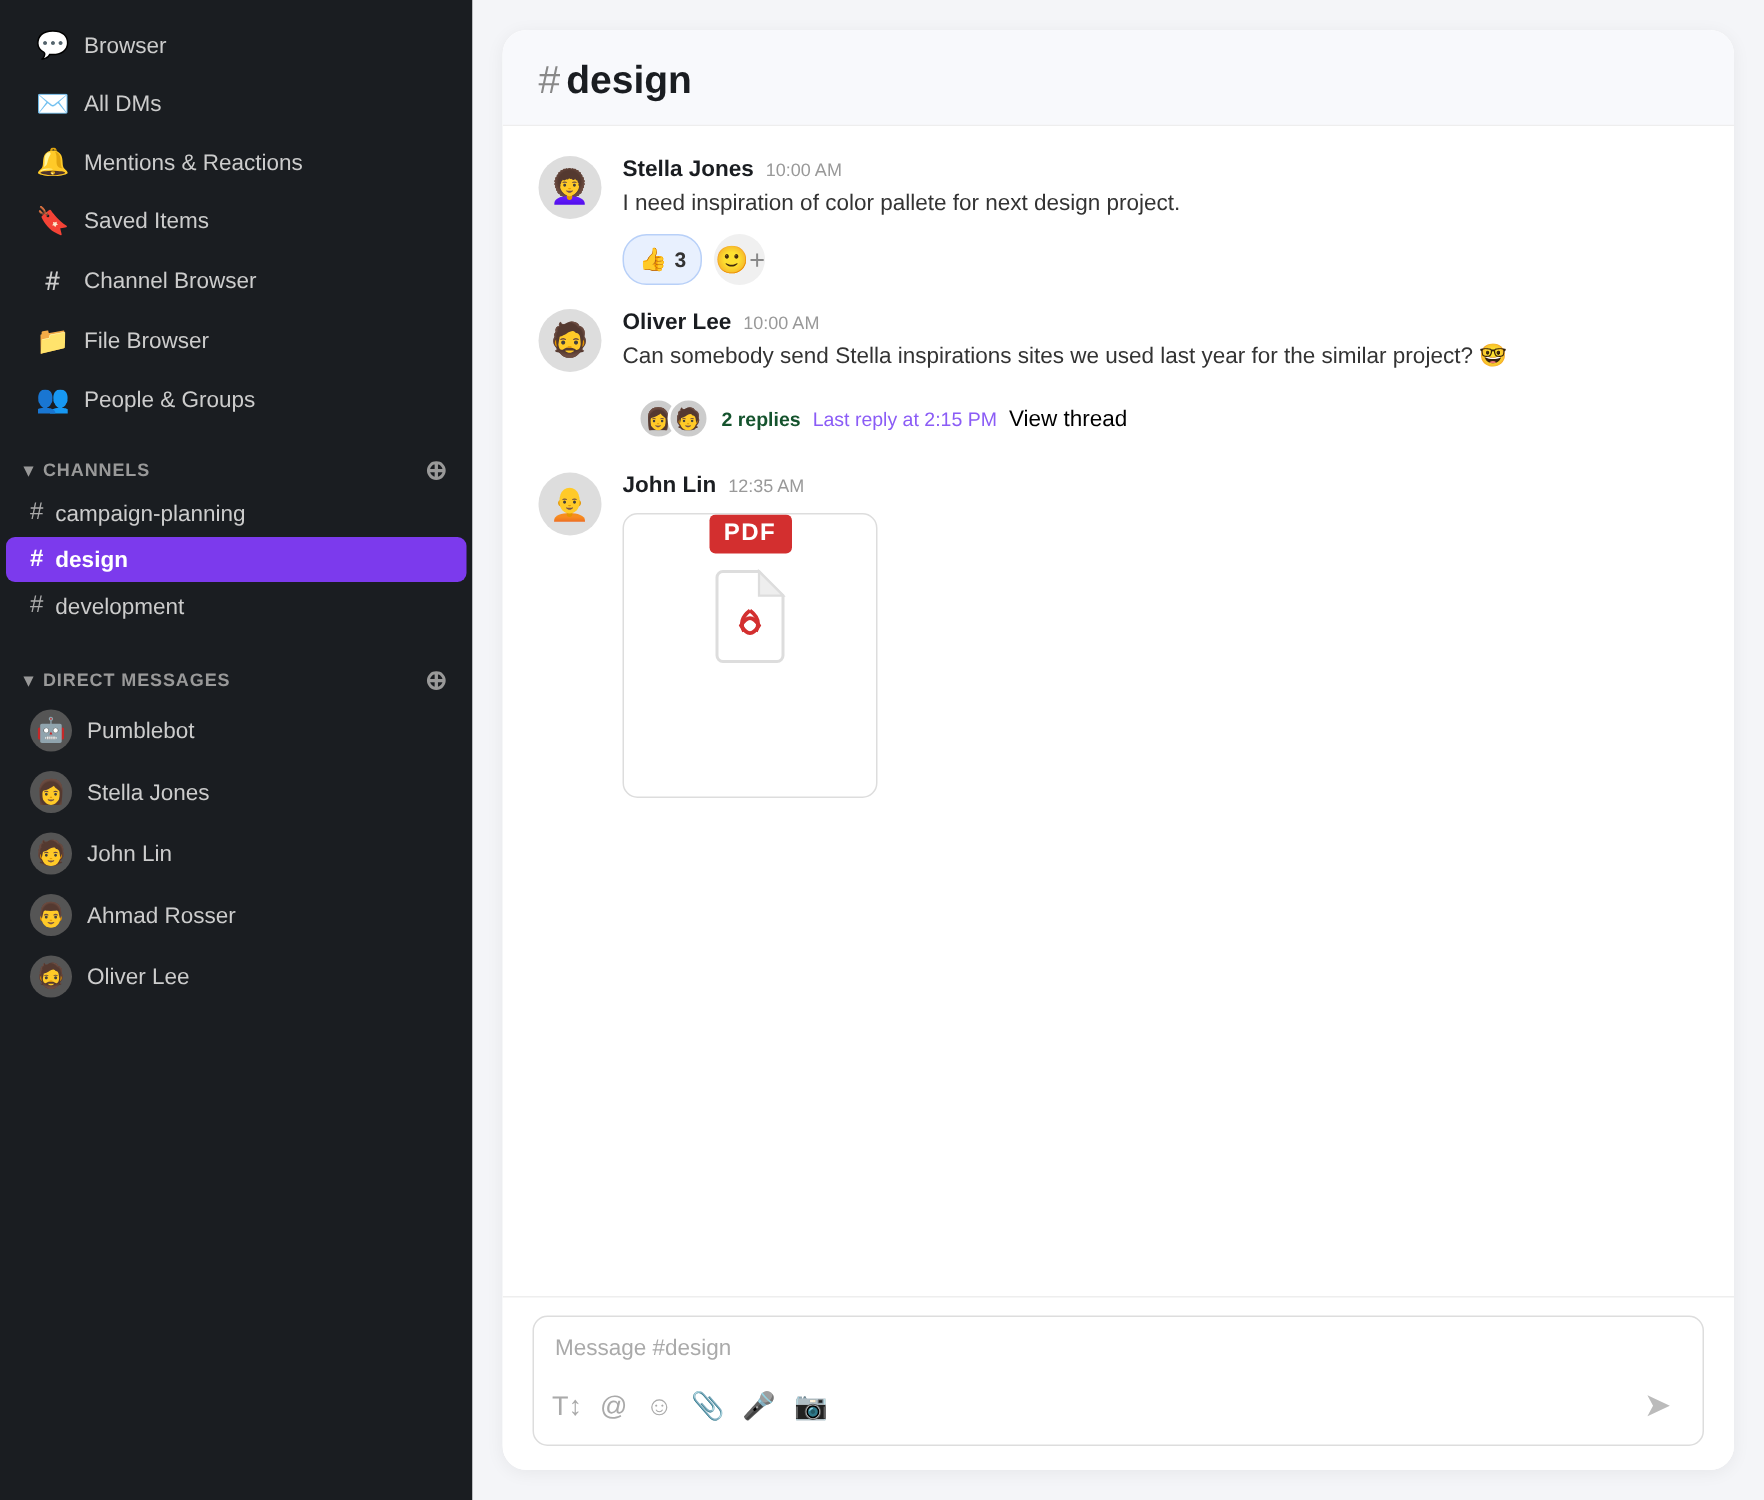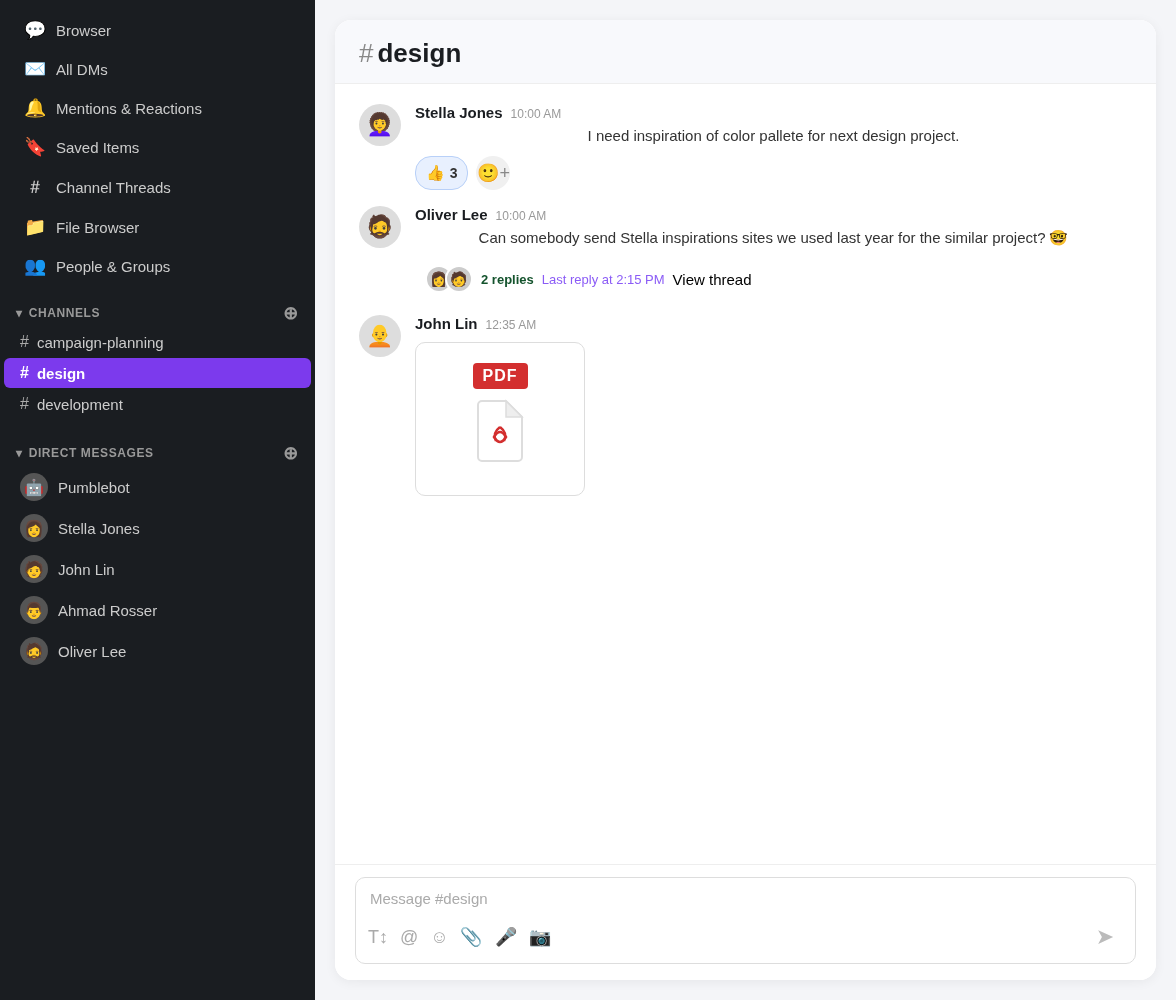--- a/index.html
+++ b/index.html
@@ -188,21 +188,20 @@
       color: #1a1d21;
     }
     .msg-time {
       font-size: 12px;
       color: #999;
     }
     .msg-text {
       font-size: 15px;
       color: #333;
       line-height: 1.5;
-      text-align: center;
     }
 
     
     .reactions {
       display: flex;
       gap: 8px;
       margin-top: 8px;
     }
     .reaction-btn {
       display: flex;
@@ -284,27 +283,27 @@
     .file-attachment {
       margin-top: 10px;
     }
     .file-name {
       font-size: 13px;
       color: #888;
       margin-bottom: 4px;
     }
     .pdf-preview {
       width: 170px;
-      height: 154px;
+      height: 190px;
       border: 1.5px solid #ddd;
       border-radius: 10px;
       display: flex;
       flex-direction: column;
       align-items: center;
-      justify-content: center;
+      justify-content: flex-start;
       background: #fff;
       overflow: hidden;
       cursor: pointer;
     }
     .pdf-badge {
       background: #d32f2f;
       color: #fff;
       font-weight: 900;
       font-size: 16px;
       padding: 4px 10px;
@@ -387,21 +386,21 @@
       <div class="sidebar-nav-item">
         <span class="icon">🔔</span>
                      <span>Mentions &amp; Reactions</span>
       </div>
       <div class="sidebar-nav-item">
         <span class="icon">🔖</span>
                      <span>Saved Items</span>
       </div>
       <div class="sidebar-nav-item">
         <span class="icon">＃</span>
-                     <span>Channel Threads</span>
+                     <span>Channel Browser</span>
       </div>
       <div class="sidebar-nav-item">
         <span class="icon">📁</span>
                      <span>File Browser</span>
       </div>
       <div class="sidebar-nav-item">
         <span class="icon">👥</span>
                      <span>People &amp; Groups</span>
       </div>
     </div>

